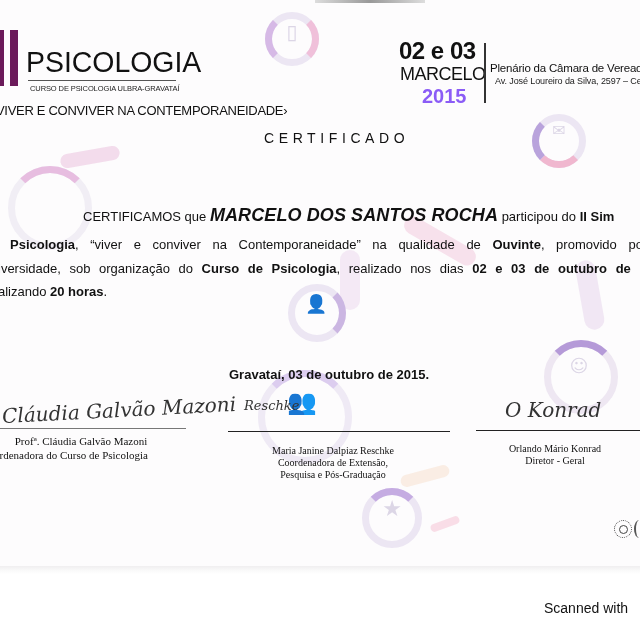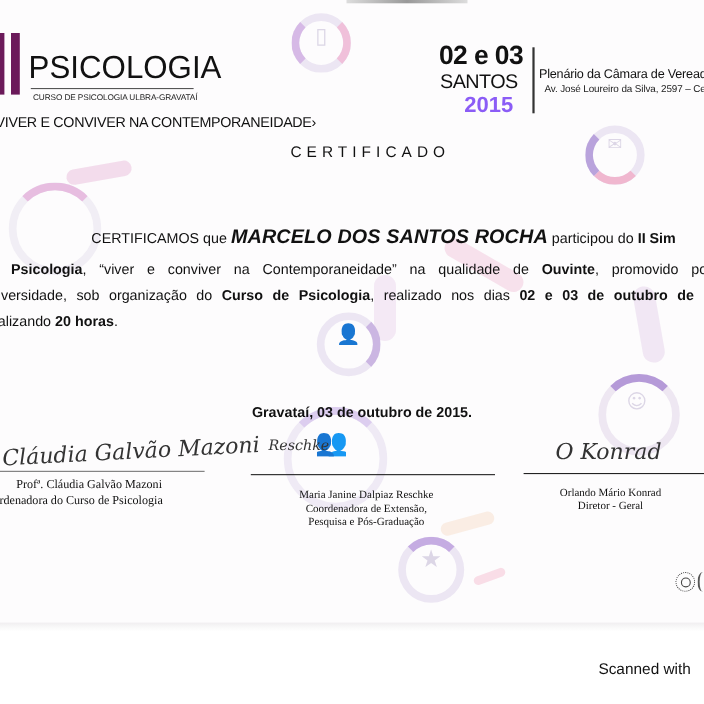--- a/index.html
+++ b/index.html
@@ -111,21 +111,21 @@
   <div class="logo-bars">
     <div class="logo-bar1"></div>
     <div class="logo-bar2"></div>
   </div>
   <div class="logo-line2">PSICOLOGIA</div>
   <div class="logo-rule"></div>
   <div class="logo-sub">CURSO DE PSICOLOGIA ULBRA-GRAVATAÍ</div>
   <div class="logo-tagline">VIVER E CONVIVER NA CONTEMPORANEIDADE›</div>
 
   <div class="date-days">02 e 03</div>
-  <div class="date-month">SANTOS</div>
+  <div class="date-month">MARCELO</div>
   <div class="date-year">2015</div>
   <div class="date-divider"></div>
   <div class="venue-name">Plenário da Câmara de Vereadores</div>
   <div class="venue-addr">Av. José Loureiro da Silva, 2597 – Cent</div>
 
   <div class="cert-title">CERTIFICADO</div>
 
   <div class="body-line l1">
     <span>CERTIFICAMOS</span><span> que </span><span class="name">MARCELO DOS SANTOS ROCHA</span><span> participou do </span><span class="b">II Sim</span>
   </div>

